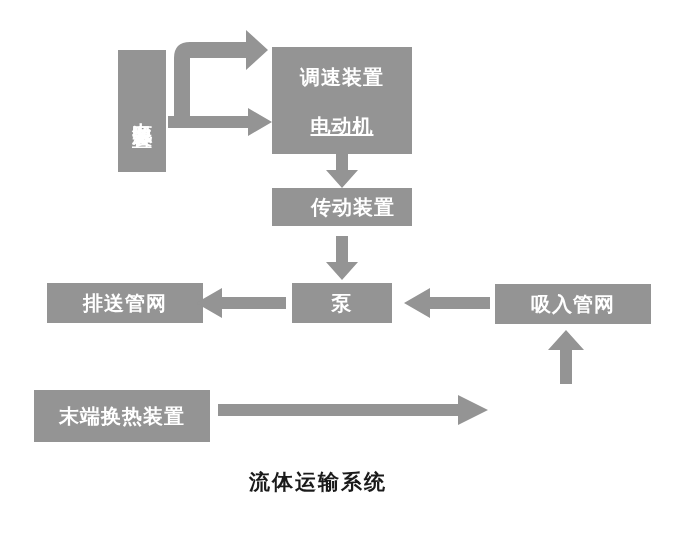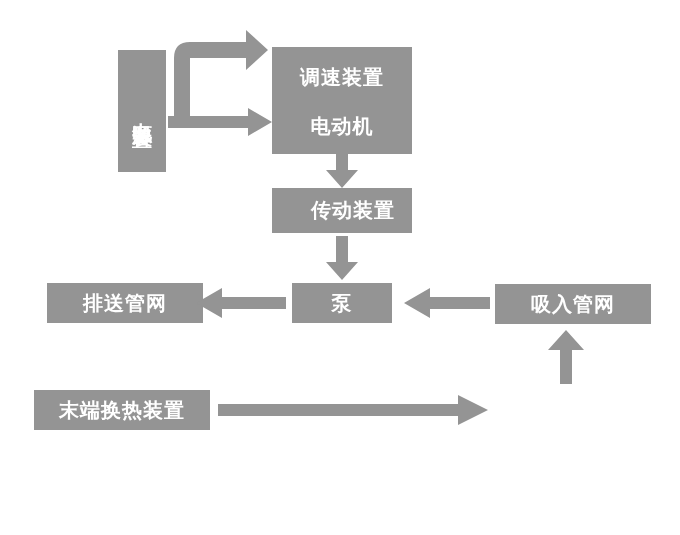--- a/index.html
+++ b/index.html
@@ -56,41 +56,41 @@
 <div id="canvas">
 
   <div class="node vertical" style="left:118px; top:50px; width:48px; height:122px;">
     <span>电源装置</span>
   </div>
 
   <div class="node" style="left:272px; top:19px; width:140px; height:60px;margin-top:28px;">
     <span>调速装置</span>
   </div>
 
-  <div class="node" style="left:272px; top:99px; width:140px; height:55px;">
+  <div class="node" style="left:272px; top:99px; width:140px; height:55px;text-decoration:underline;">
     <span>电动机</span>
   </div>
 
-  <div class="node" style="left:272px; top:188px; width:140px; height:45px;padding-left:22px;">
+  <div class="node" style="left:272px; top:188px; width:140px; height:38px;padding-left:22px;">
     <span>传动装置</span>
   </div>
 
   <div class="node" style="left:292px; top:283px; width:100px; height:40px;">
     <span>泵</span>
   </div>
 
   <div class="node" style="left:47px; top:283px; width:156px; height:40px;">
     <span>排送管网</span>
   </div>
 
   <div class="node" style="left:495px; top:284px; width:156px; height:40px;">
     <span>吸入管网</span>
   </div>
 
-  <div class="node" style="left:34px; top:390px; width:176px; height:40px;">
+  <div class="node" style="left:34px; top:390px; width:176px; height:52px;">
     <span>末端换热装置</span>
   </div>
 
 
   <div class="arrow" style="left:168px; top:28px;">
     <svg width="106" height="100" viewBox="0 0 106 100">
       <path d="M 6 100 L 6 30 Q 6 14 22 14 L 78 14 L 78 2 L 100 22 L 78 42 L 78 30 L 22 30 Q 22 30 22 44 L 22 100 Z" fill="#949494"></path>
     </svg>
   </div>
 
@@ -129,14 +129,15 @@
       <path d="M 12 54 L 24 54 L 24 20 L 36 20 L 18 0 L 0 20 L 12 20 Z" fill="#949494"></path>
     </svg>
   </div>
 
   <div class="arrow" style="left:218px; top:395px;">
     <svg width="270" height="30" viewBox="0 0 270 30">
       <path d="M 0 9 L 240 9 L 240 0 L 270 15 L 240 30 L 240 21 L 0 21 Z" fill="#949494"></path>
     </svg>
   </div>
 
+  <div class="caption" style="left:249px; top:468px;">流体运输系统</div>
 
 </div>
 
 </body></html>

